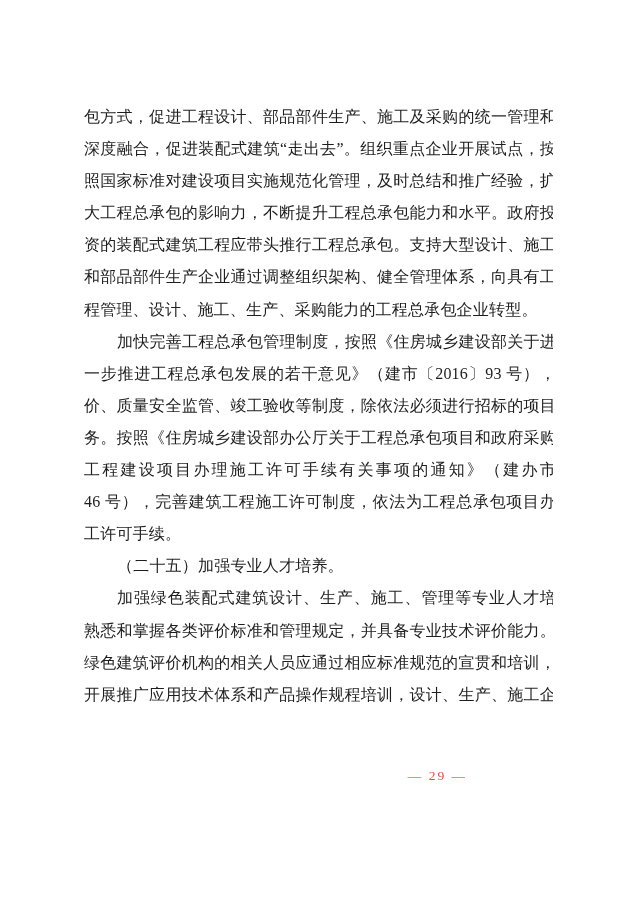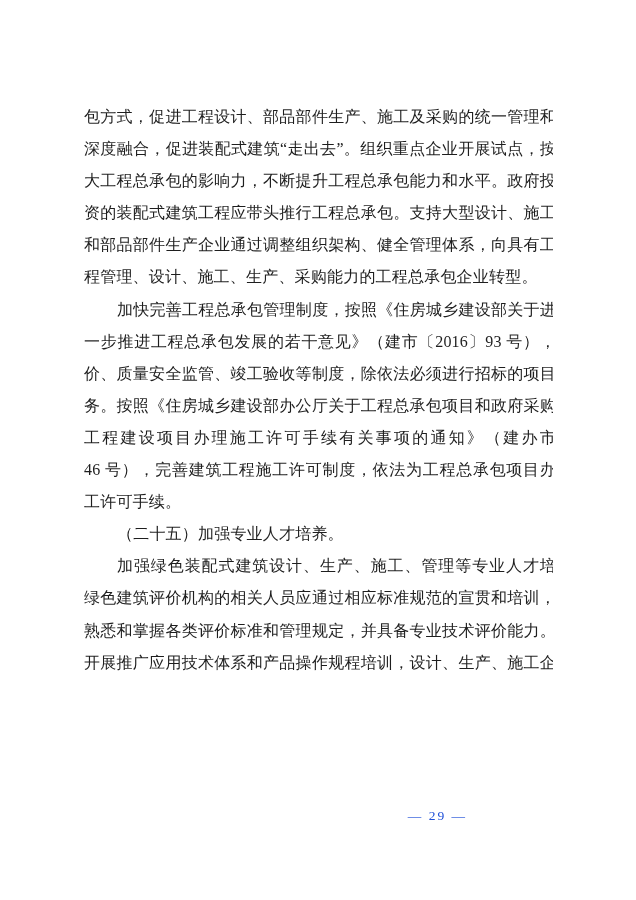--- a/index.html
+++ b/index.html
@@ -35,46 +35,47 @@
     text-align-last: justify;
   }
   .line.indent {
     text-indent: 33px;
   }
   .line.heading {
     font-weight: normal;
   }
   .page-number {
     position: absolute;
-    top: 808px;
+    top: 768px;
     right: 86px;
     font-size: 13.5px;
     letter-spacing: 2px;
-    color: #1d4ed8;
+    color: #ef4444;
     font-family: "Liberation Serif", "DejaVu Serif", serif;
   }
 </style>
 </head>
 <body>
 
 <div class="page">
   <div class="text-block">
     <div class="line stretch">包方式，促进工程设计、部品部件生产、施工及采购的统一管理和</div>
     <div class="line stretch">深度融合，促进装配式建筑“走出去”。组织重点企业开展试点，按</div>
+    <div class="line stretch">照国家标准对建设项目实施规范化管理，及时总结和推广经验，扩</div>
     <div class="line stretch">大工程总承包的影响力，不断提升工程总承包能力和水平。政府投</div>
     <div class="line stretch">资的装配式建筑工程应带头推行工程总承包。支持大型设计、施工</div>
     <div class="line stretch">和部品部件生产企业通过调整组织架构、健全管理体系，向具有工</div>
     <div class="line">程管理、设计、施工、生产、采购能力的工程总承包企业转型。</div>
     <div class="line stretch indent">加快完善工程总承包管理制度，按照《住房城乡建设部关于进</div>
     <div class="line stretch">一步推进工程总承包发展的若干意见》（建市〔2016〕93 号），加快</div>
     <div class="line stretch">价、质量安全监管、竣工验收等制度，除依法必须进行招标的项目</div>
     <div class="line stretch">务。按照《住房城乡建设部办公厅关于工程总承包项目和政府采购</div>
     <div class="line stretch">工程建设项目办理施工许可手续有关事项的通知》（建办市〔2017〕</div>
     <div class="line stretch">46 号），完善建筑工程施工许可制度，依法为工程总承包项目办理施</div>
     <div class="line">工许可手续。</div>
     <div class="line heading indent">（二十五）加强专业人才培养。</div>
     <div class="line stretch indent">加强绿色装配式建筑设计、生产、施工、管理等专业人才培养，</div>
+    <div class="line stretch">熟悉和掌握各类评价标准和管理规定，并具备专业技术评价能力。</div>
     <div class="line stretch">绿色建筑评价机构的相关人员应通过相应标准规范的宣贯和培训，</div>
-    <div class="line stretch">熟悉和掌握各类评价标准和管理规定，并具备专业技术评价能力。</div>
     <div class="line stretch">开展推广应用技术体系和产品操作规程培训，设计、生产、施工企</div>
   </div>
   <div class="page-number">— 29 —</div>
 </div>
 
 </body></html>

